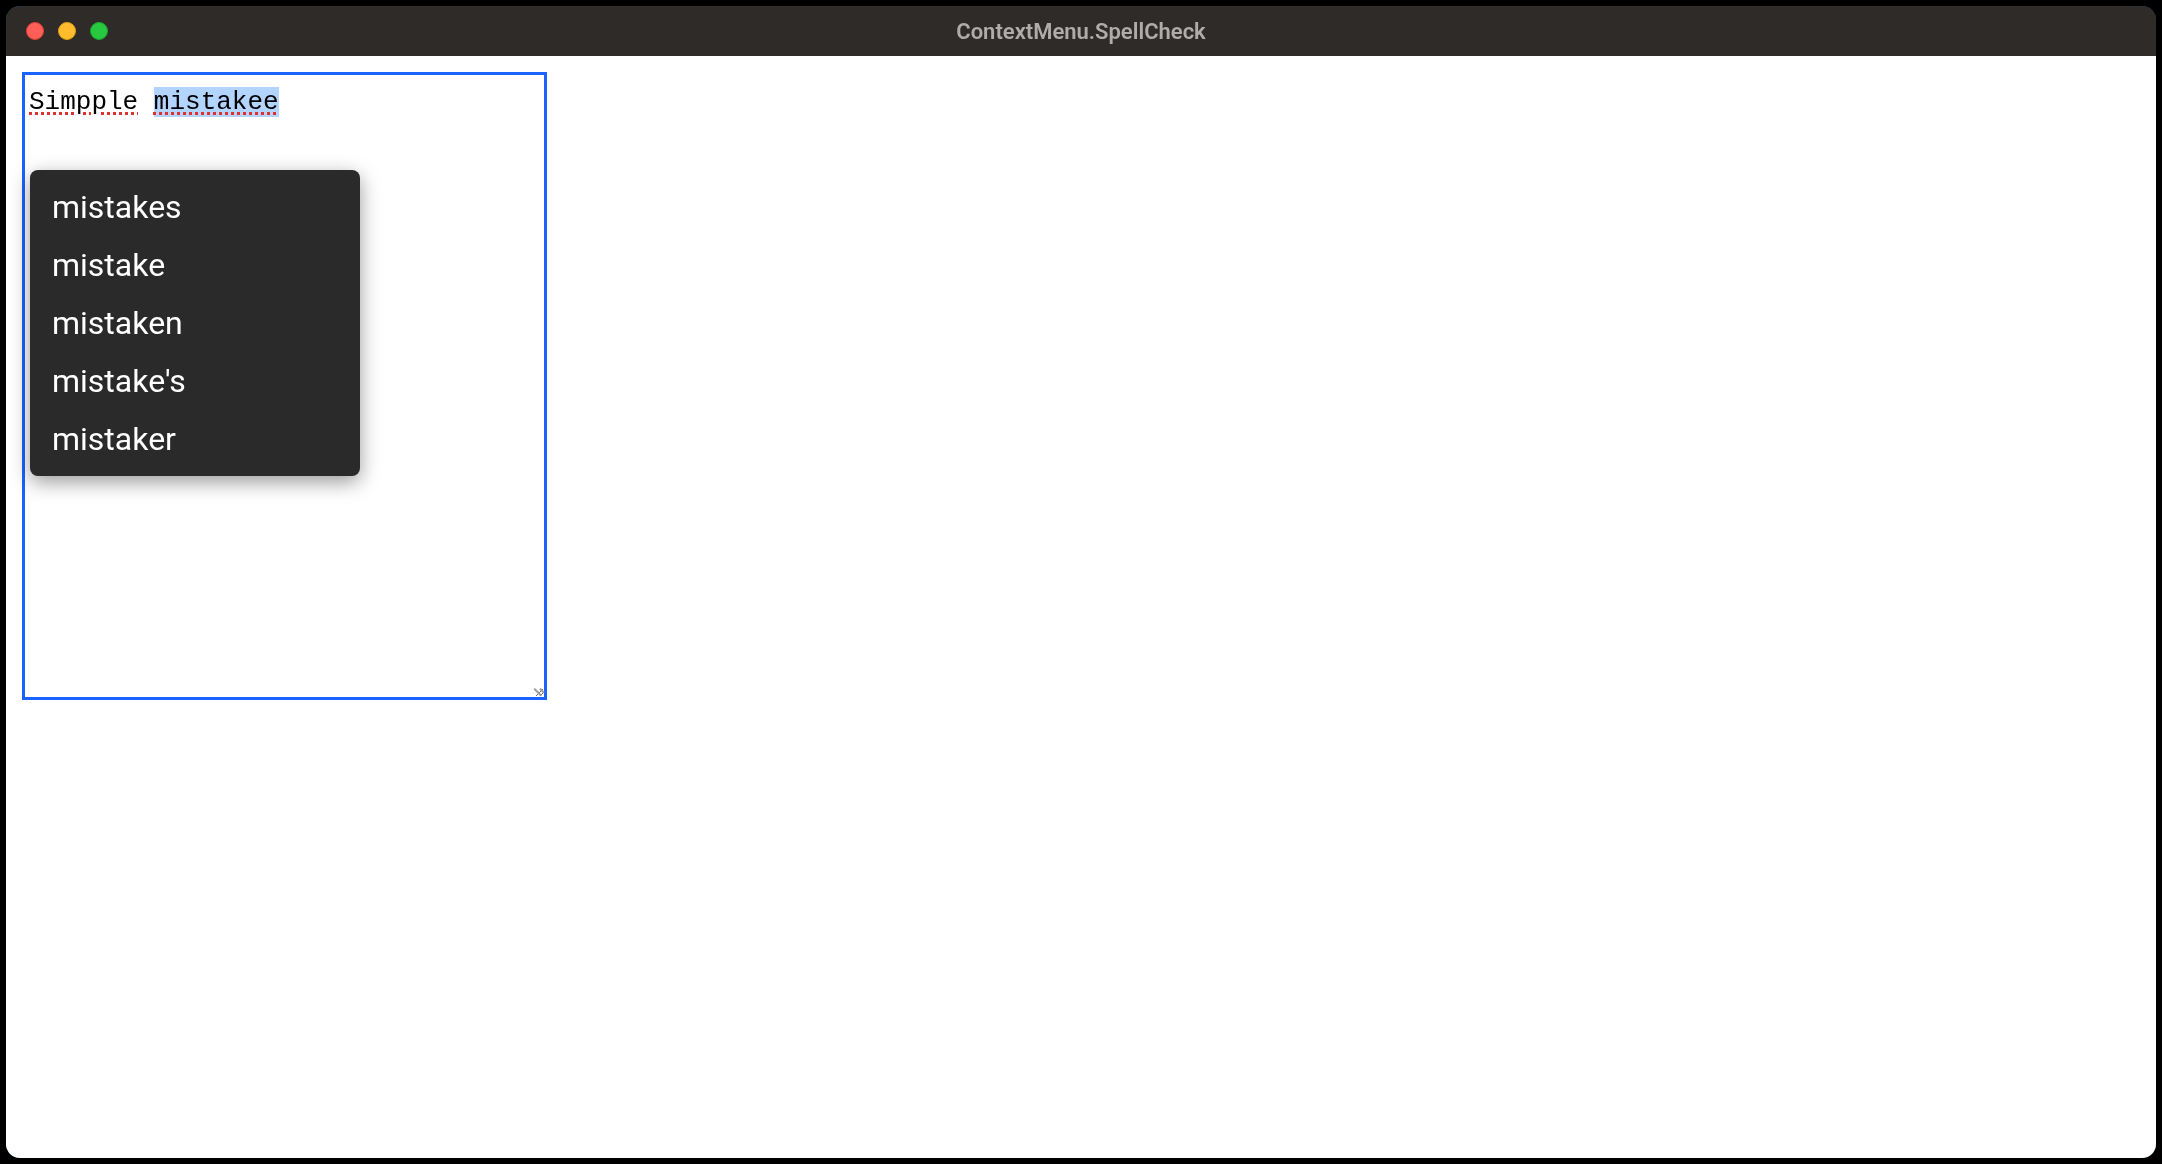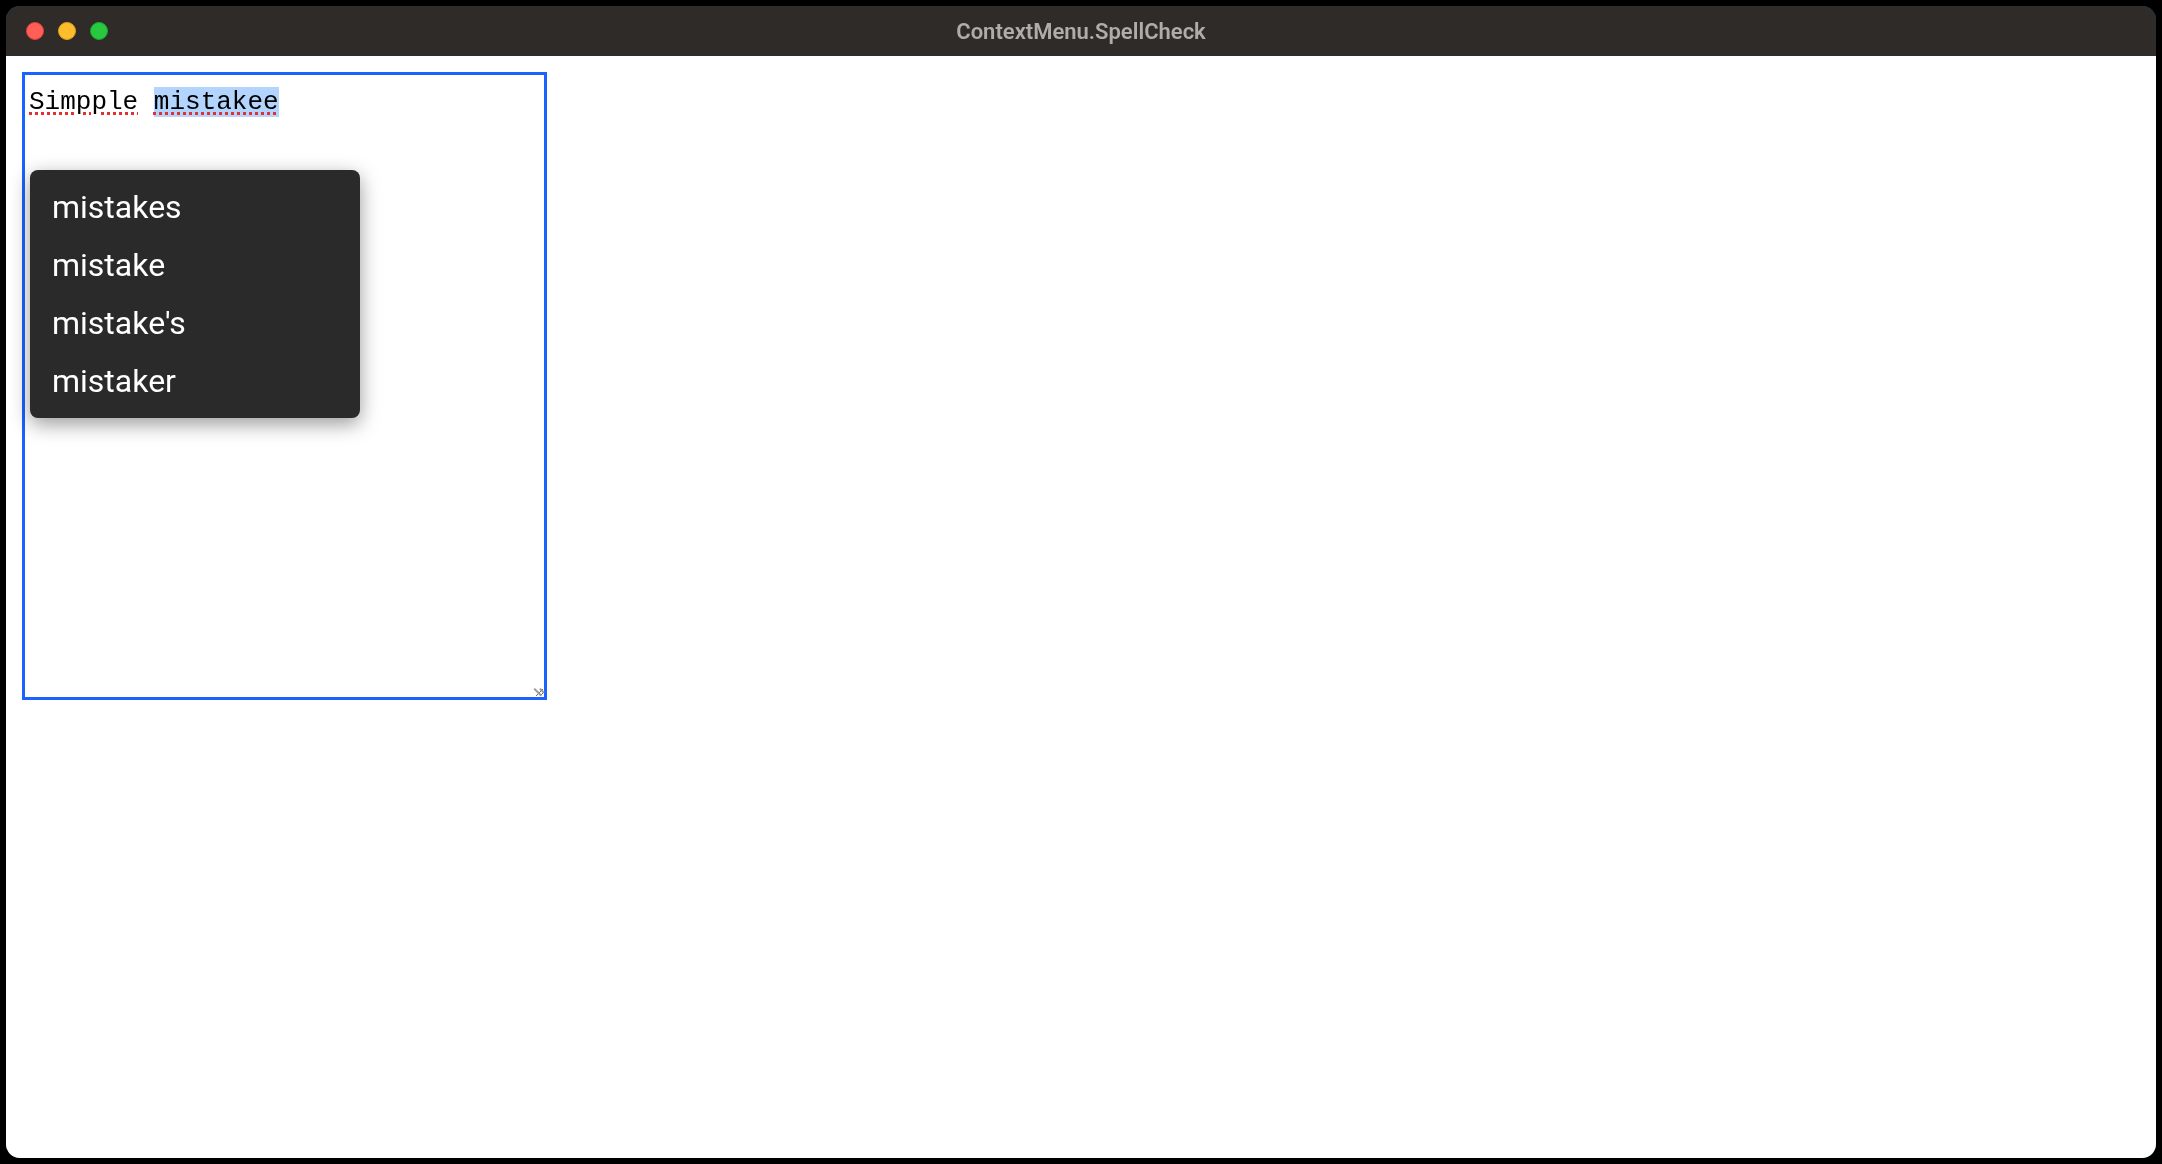--- a/index.html
+++ b/index.html
@@ -200,17 +200,18 @@
       <div class="textarea" contenteditable="false" style=""></div>
       <div class="textarea-content">
         <span class="word misspelled">Simpple</span><span> </span><span class="word misspelled selected">mistakee</span>
       </div>
       <div class="resize-handle"></div>
     </div>
 
     <div class="context-menu">
       <div class="menu-item">mistakes</div>
       <div class="menu-item">mistake</div>
+      <div class="menu-item">mistaken</div>
       <div class="menu-item">mistake's</div>
       <div class="menu-item">mistaker</div>
     </div>
   </div>
 </div>
 
 </body></html>

